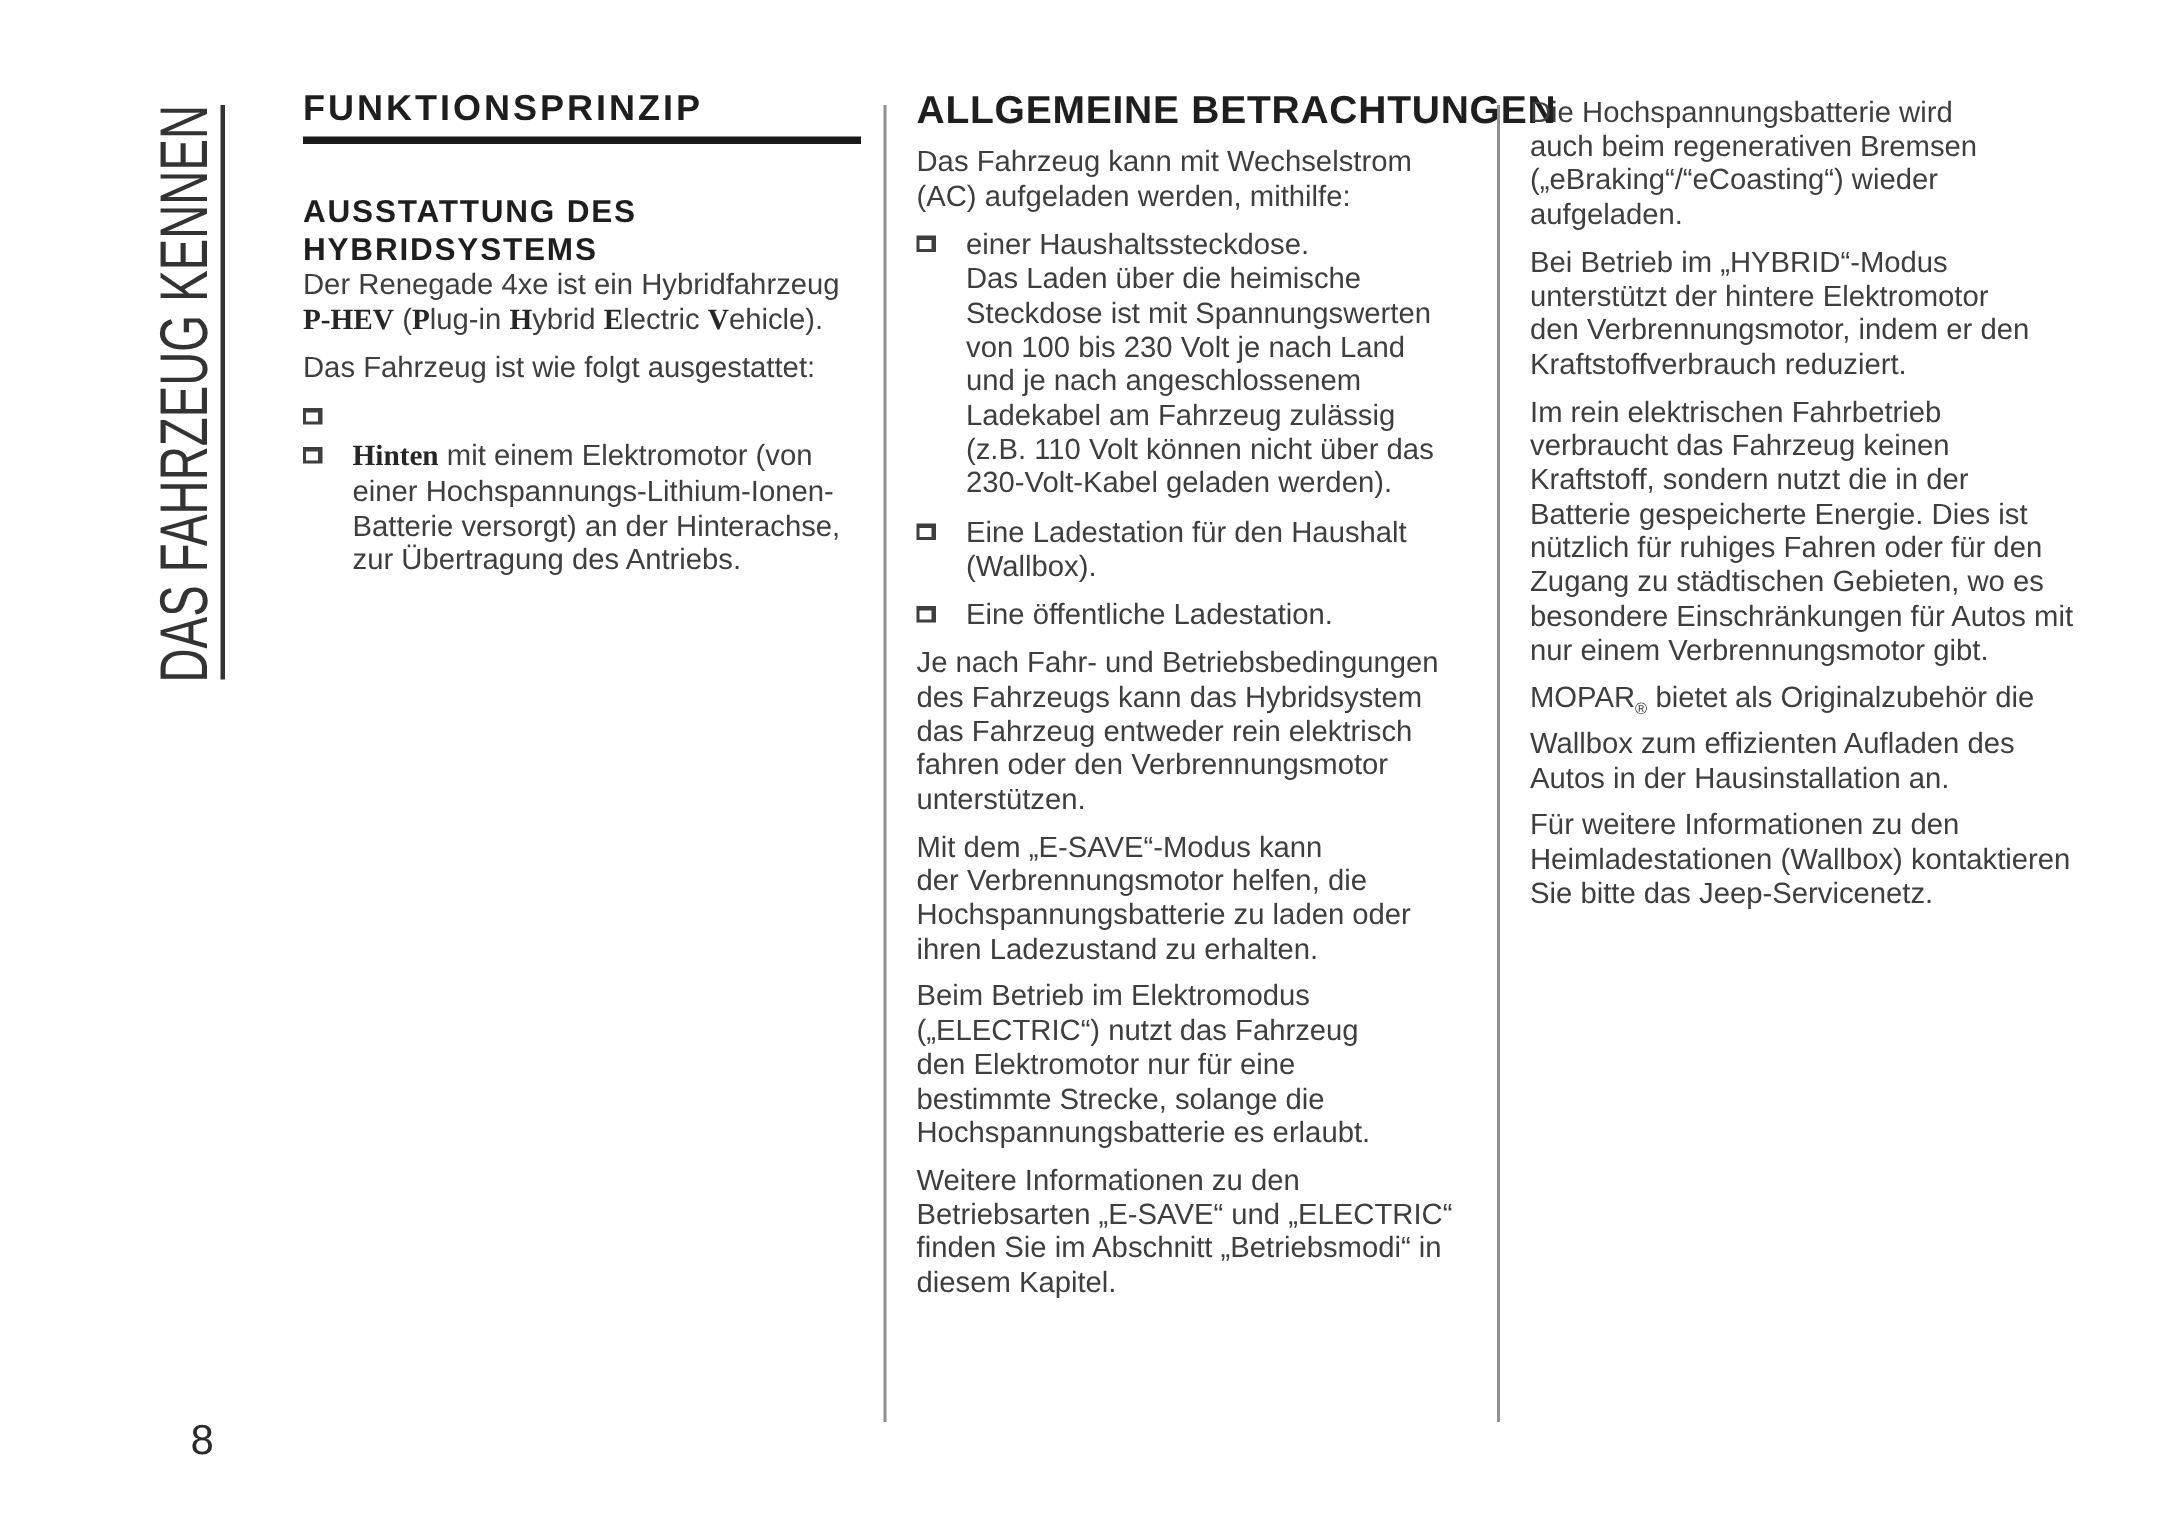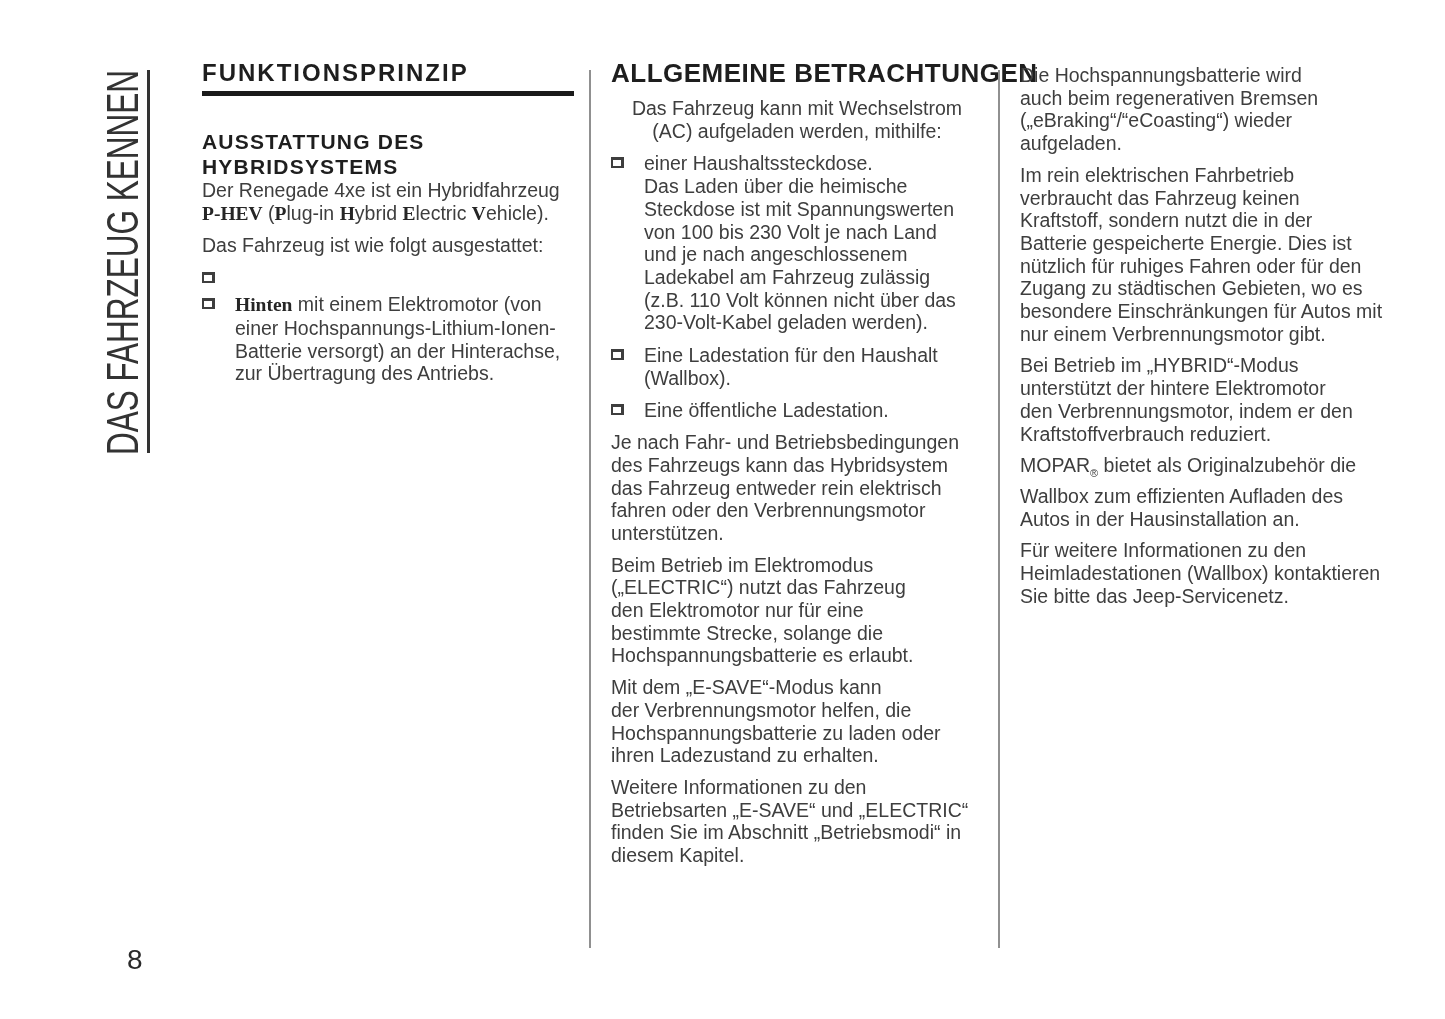--- a/index.html
+++ b/index.html
@@ -39,21 +39,21 @@
   .h1-rule { width:372px; height:5px; background:#1a1a1a; margin-top:5px; }
   .h2 {
     font-size:21px; font-weight:700; color:#1e1e1e; line-height:25px;
     letter-spacing:1.2px; margin-top:33px; white-space:pre-line;
   }
   .para {
     font-size:19.5px; line-height:22.7px; white-space:pre-line; margin-top:9px;
   }
   .para b, .li b { font-weight:700; color:#262626;font-family:Liberation Serif, serif; }
   .first { margin-top:0; }
-  .col2 .intro { margin-top:11px;text-align:center; }
+  .col2 .intro { margin-top:11px; }
   .col3 .first { margin-top:4px; }
   .li { display:flex; margin-top:10px; }
   .bullet-box {
     flex:none; width:13px; height:11px; margin-top:5px; margin-right:20px;
     border:2px solid #3e3e3e; border-top-width:3.5px; border-right-width:3.5px;
   }
   .li-text { font-size:19.5px; line-height:22.7px; white-space:pre-line; }
   .sub { font-size:11px; vertical-align:sub; }
 
   .page-number {
@@ -114,56 +114,56 @@
     </div>
     <div class="li">
       <span class="bullet-box"></span>
       <span class="li-text">Eine öffentliche Ladestation.</span>
     </div>
     <p class="para">Je nach Fahr- und Betriebsbedingungen
 des Fahrzeugs kann das Hybridsystem
 das Fahrzeug entweder rein elektrisch
 fahren oder den Verbrennungsmotor
 unterstützen.</p>
+    <p class="para">Mit dem „E-SAVE“-Modus kann
+der Verbrennungsmotor helfen, die
+Hochspannungsbatterie zu laden oder
+ihren Ladezustand zu erhalten.</p>
     <p class="para">Beim Betrieb im Elektromodus
 („ELECTRIC“) nutzt das Fahrzeug
 den Elektromotor nur für eine
 bestimmte Strecke, solange die
 Hochspannungsbatterie es erlaubt.</p>
-    <p class="para">Mit dem „E-SAVE“-Modus kann
-der Verbrennungsmotor helfen, die
-Hochspannungsbatterie zu laden oder
-ihren Ladezustand zu erhalten.</p>
     <p class="para">Weitere Informationen zu den
 Betriebsarten „E-SAVE“ und „ELECTRIC“
 finden Sie im Abschnitt „Betriebsmodi“ in
 diesem Kapitel.</p>
   </div>
 
   <div class="gap-a"></div>
   <div class="vdiv"></div>
   <div class="gap-b"></div>
 
   <div class="col col3">
     <p class="para first">Die Hochspannungsbatterie wird
 auch beim regenerativen Bremsen
 („eBraking“/“eCoasting“) wieder
 aufgeladen.</p>
+    <p class="para">Bei Betrieb im „HYBRID“-Modus
+unterstützt der hintere Elektromotor
+den Verbrennungsmotor, indem er den
+Kraftstoffverbrauch reduziert.</p>
     <p class="para">Im rein elektrischen Fahrbetrieb
 verbraucht das Fahrzeug keinen
 Kraftstoff, sondern nutzt die in der
 Batterie gespeicherte Energie. Dies ist
 nützlich für ruhiges Fahren oder für den
 Zugang zu städtischen Gebieten, wo es
 besondere Einschränkungen für Autos mit
 nur einem Verbrennungsmotor gibt.</p>
-    <p class="para">Bei Betrieb im „HYBRID“-Modus
-unterstützt der hintere Elektromotor
-den Verbrennungsmotor, indem er den
-Kraftstoffverbrauch reduziert.</p>
     <p class="para"><span>MOPAR</span><span class="sub">®</span><span> bietet als Originalzubehör die
 Wallbox zum effizienten Aufladen des
 Autos in der Hausinstallation an.</span></p>
     <p class="para">Für weitere Informationen zu den
 Heimladestationen (Wallbox) kontaktieren
 Sie bitte das Jeep-Servicenetz.</p>
   </div>
 
 </div>
 

